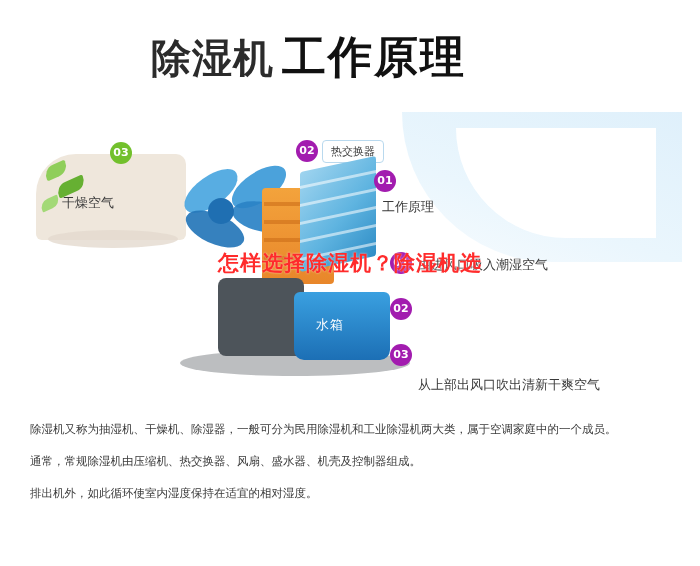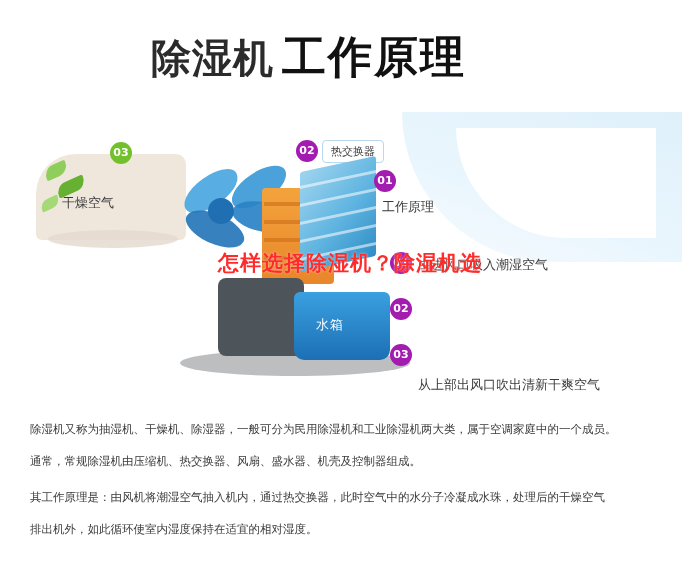--- a/index.html
+++ b/index.html
@@ -318,17 +318,16 @@
     <div class="label-dark" style="left:418px; top:246px;margin-top:28px;">从上部出风口吹出清新干爽空气</div>
   </div>
 
   <div class="watermark">
     <div>怎样选择除湿机？除湿机选</div>
   </div>
 
   <div class="copy">
     <p>除湿机又称为抽湿机、干燥机、除湿器，一般可分为民用除湿机和工业除湿机两大类，属于空调家庭中的一个成员。</p>
     <p>通常，常规除湿机由压缩机、热交换器、风扇、盛水器、机壳及控制器组成。</p>
-    <p class="gap">其工作原理是：由风机将潮湿空气抽入机内，通过热交换器，此时空气中的水分子冷凝成水珠，处理后的干燥空气</p>
     <p>排出机外，如此循环使室内湿度保持在适宜的相对湿度。</p>
   </div>
 
 </div>
 
 </body></html>

